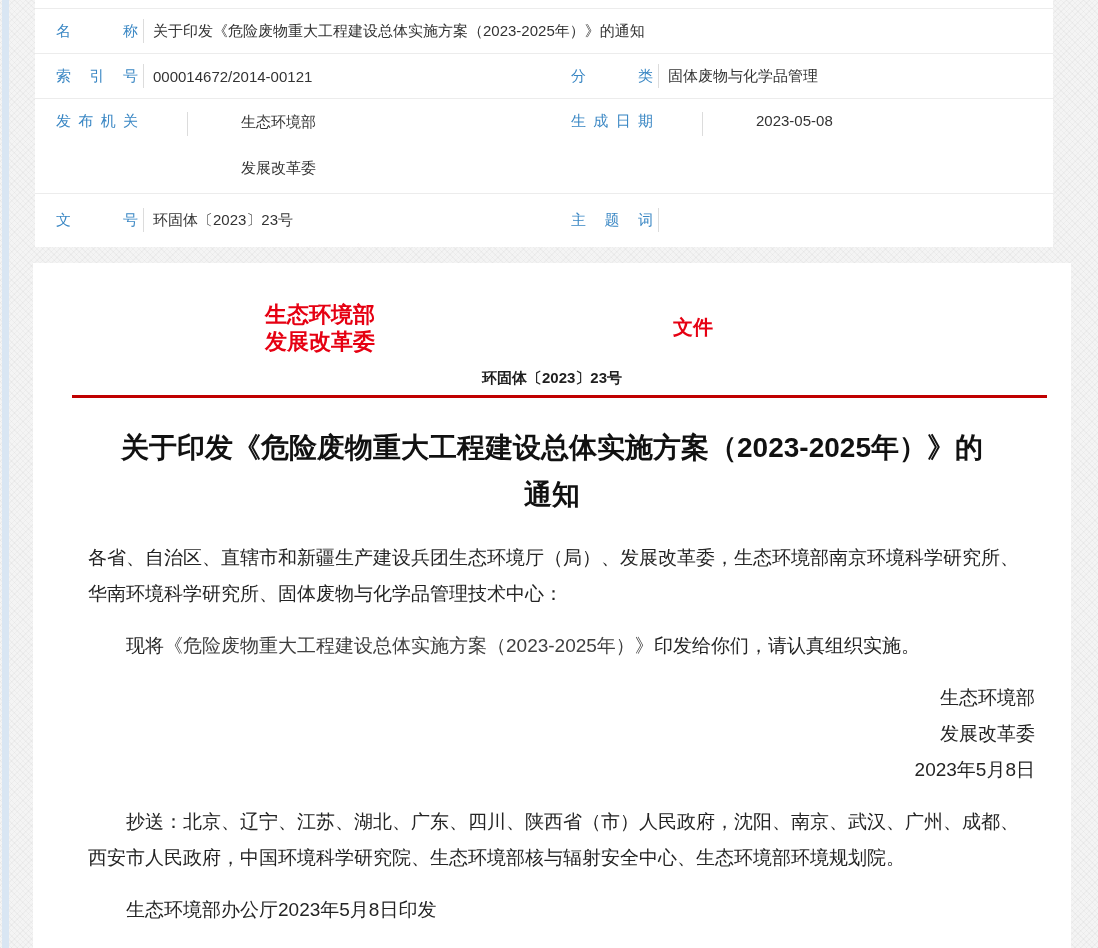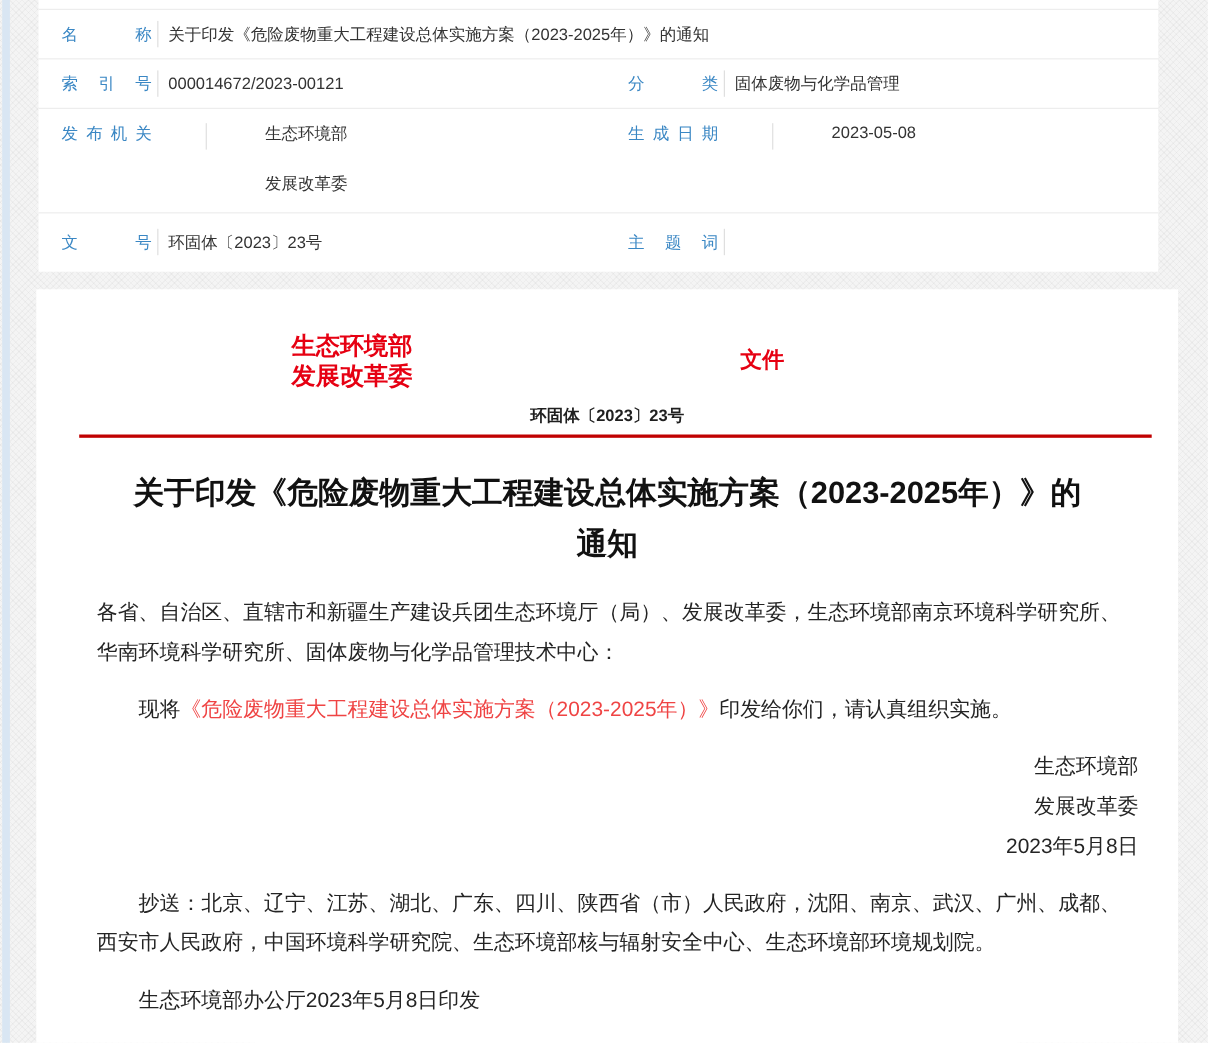--- a/index.html
+++ b/index.html
@@ -37,21 +37,21 @@
   .doc-box { position:absolute; left:33px; top:263px; width:1038px; height:685px; background:#fff; overflow:hidden; }
   .red-header { position:relative; height:54px; margin-top:38px; }
   .agency { position:absolute; left:232px; top:0; color:#e60012; font-weight:bold; font-size:22px; line-height:27px; }
   .file-label { position:absolute; left:640px; top:13px; color:#e60012; font-weight:bold; font-size:20px; }
   .doc-number { text-align:center; margin-top:14px; font-size:15px; color:#1f1f1f; font-weight:600; }
   .red-line { height:3px; background:#c00000; margin:7px 24px 0 39px; }
   .doc-title { max-width:880px; margin:26px auto 0; text-align:center; font-size:28px; line-height:47px; font-weight:bold; color:#111; }
   .doc-text { margin:22px 36px 0 39px; font-size:19px; line-height:36px; color:#242424; }
   .doc-text p { margin:16px; }
   .para { text-indent:2em; }
-  .doc-link { color:#ef4444; text-decoration:none; cursor:pointer; }
+  .doc-link { color:#404040; text-decoration:none; cursor:pointer; }
   .signature { text-align:right; }
   .public-note { text-indent:0.7em; }
   .cc-note { text-indent:2em; }
   .print-note { text-indent:2em; }
   .dotline { border-top:1px dotted #9a9a9a; margin:24px 33px 0 32px; height:1px; }
 </style>
 </head>
 <body>
 
 <div class="left-strip"></div>
@@ -61,21 +61,21 @@
     <div class="cell full">
       <div class="lab">名称</div>
       <div class="vd"></div>
       <div class="val">关于印发《危险废物重大工程建设总体实施方案（2023-2025年）》的通知</div>
     </div>
   </div>
   <div class="row r2">
     <div class="cell left">
       <div class="lab">索引号</div>
       <div class="vd"></div>
-      <div class="val">000014672/2023-00121</div>
+      <div class="val">000014672/2014-00121</div>
     </div>
     <div class="cell right">
       <div class="lab">分类</div>
       <div class="vd"></div>
       <div class="val">固体废物与化学品管理</div>
     </div>
   </div>
   <div class="row r3">
     <div class="cell left">
       <div class="lab">发布机关</div>

